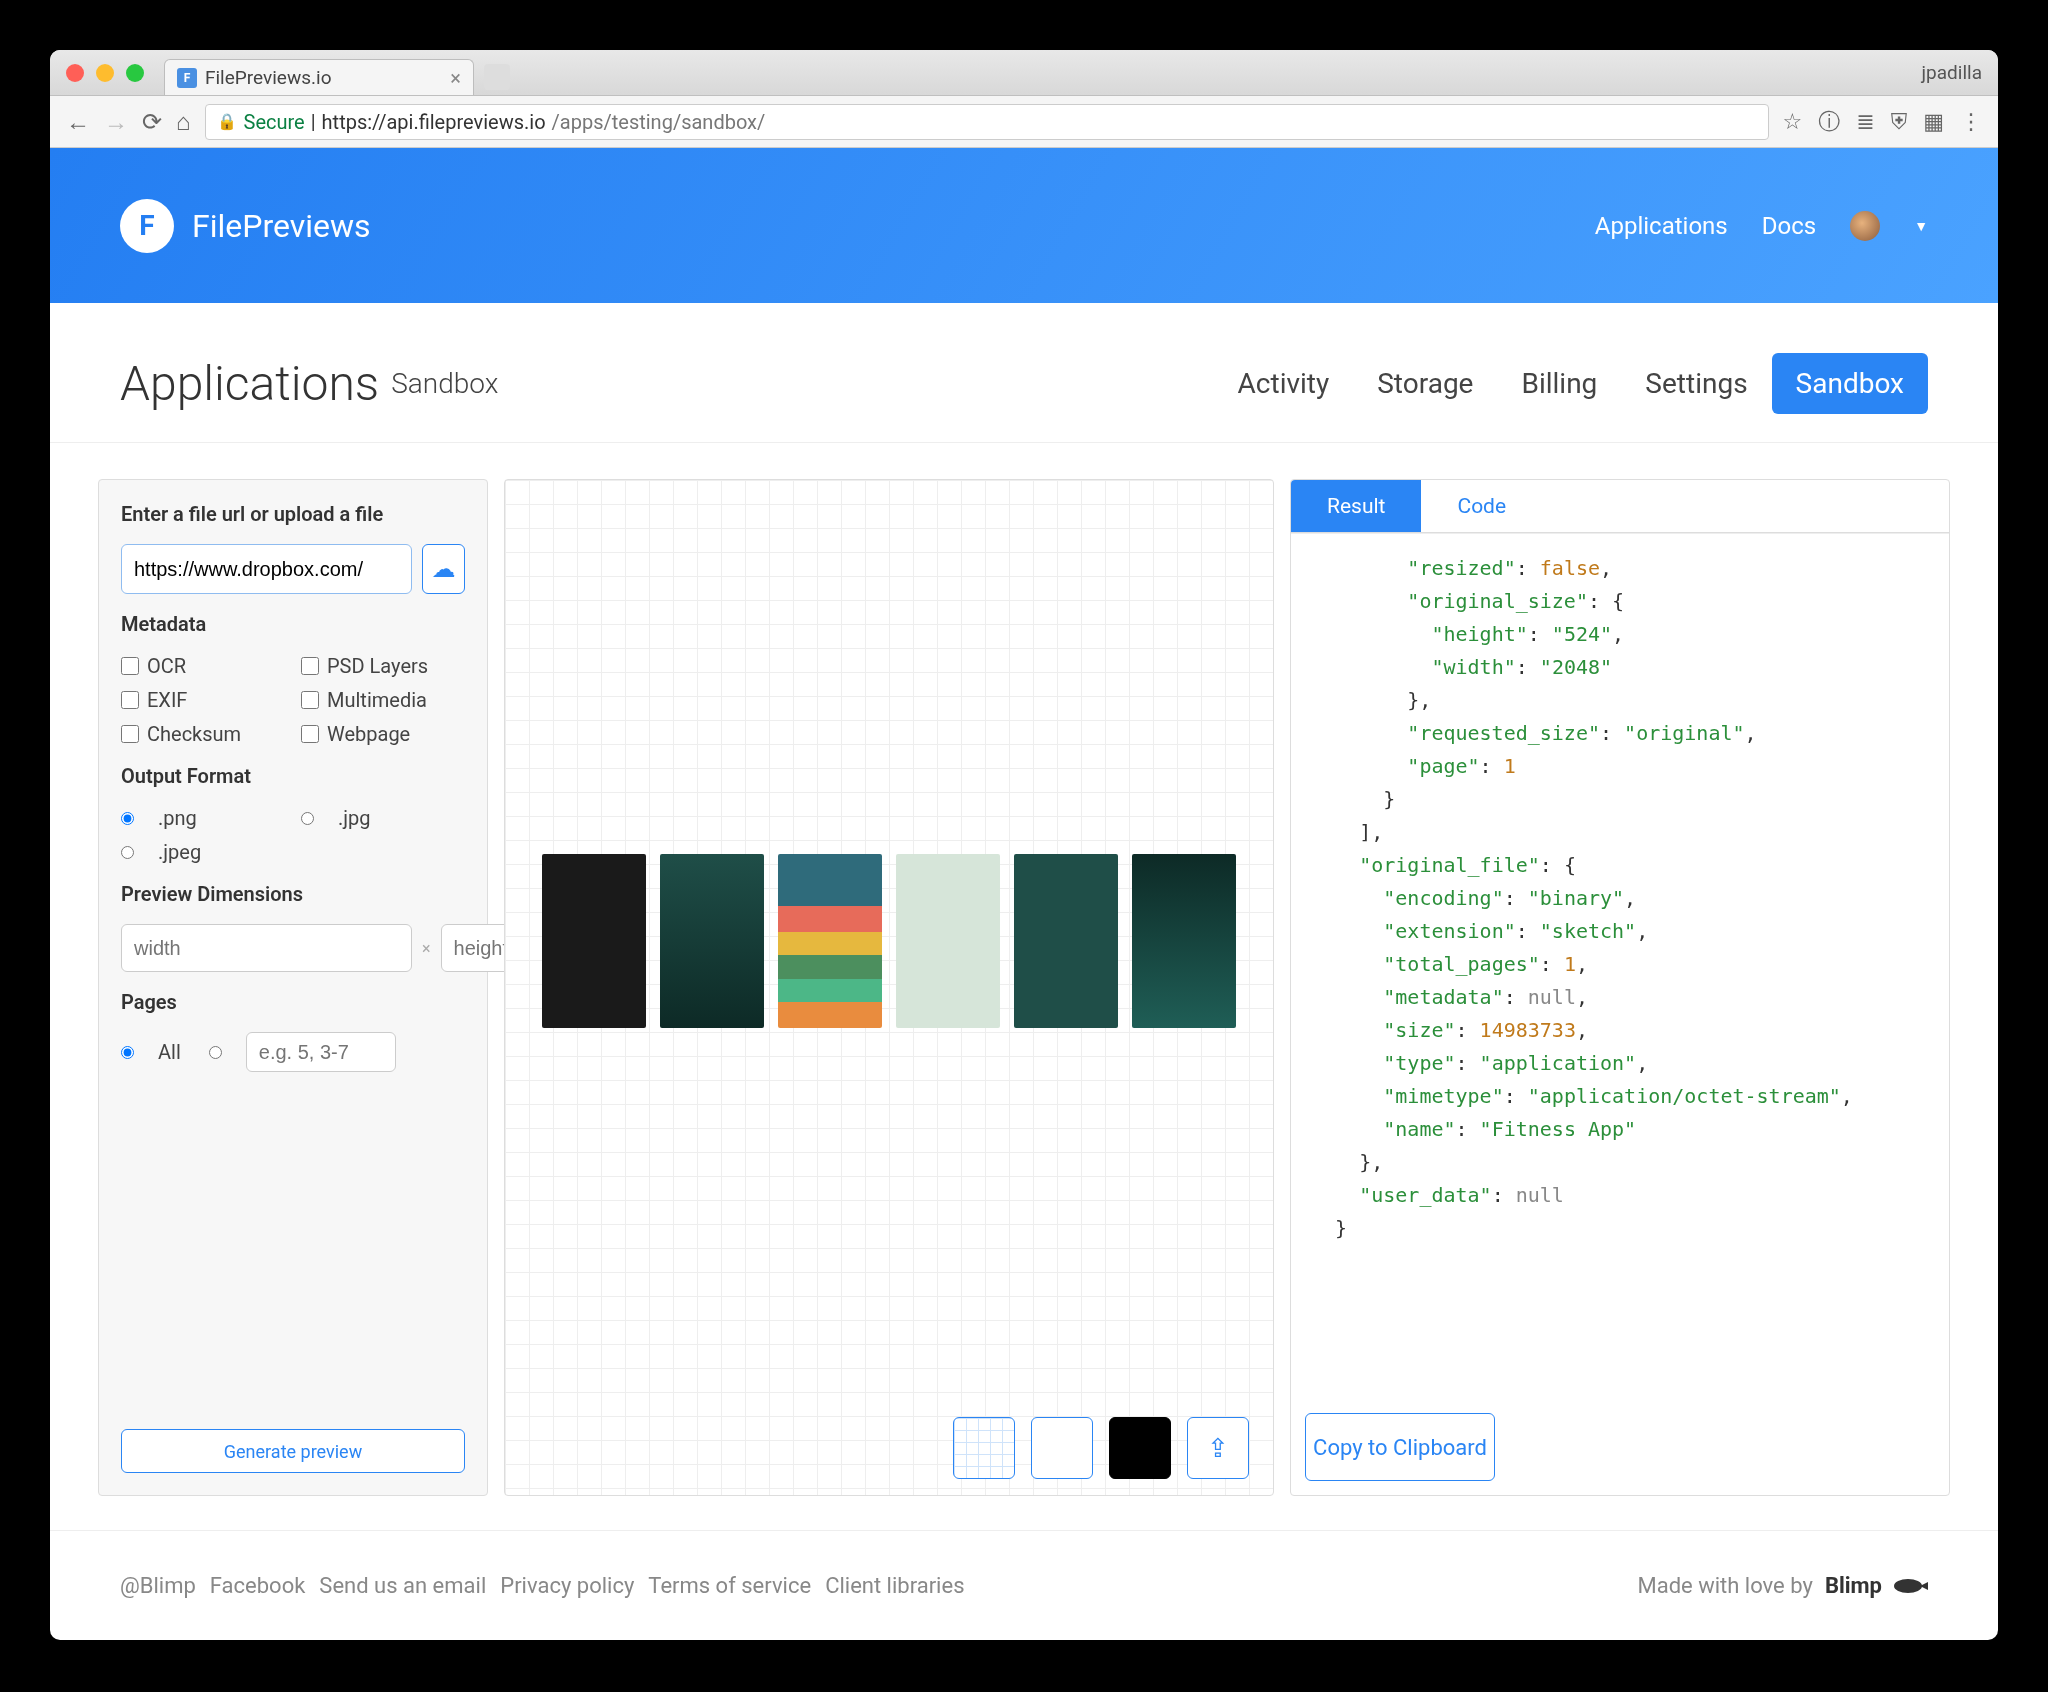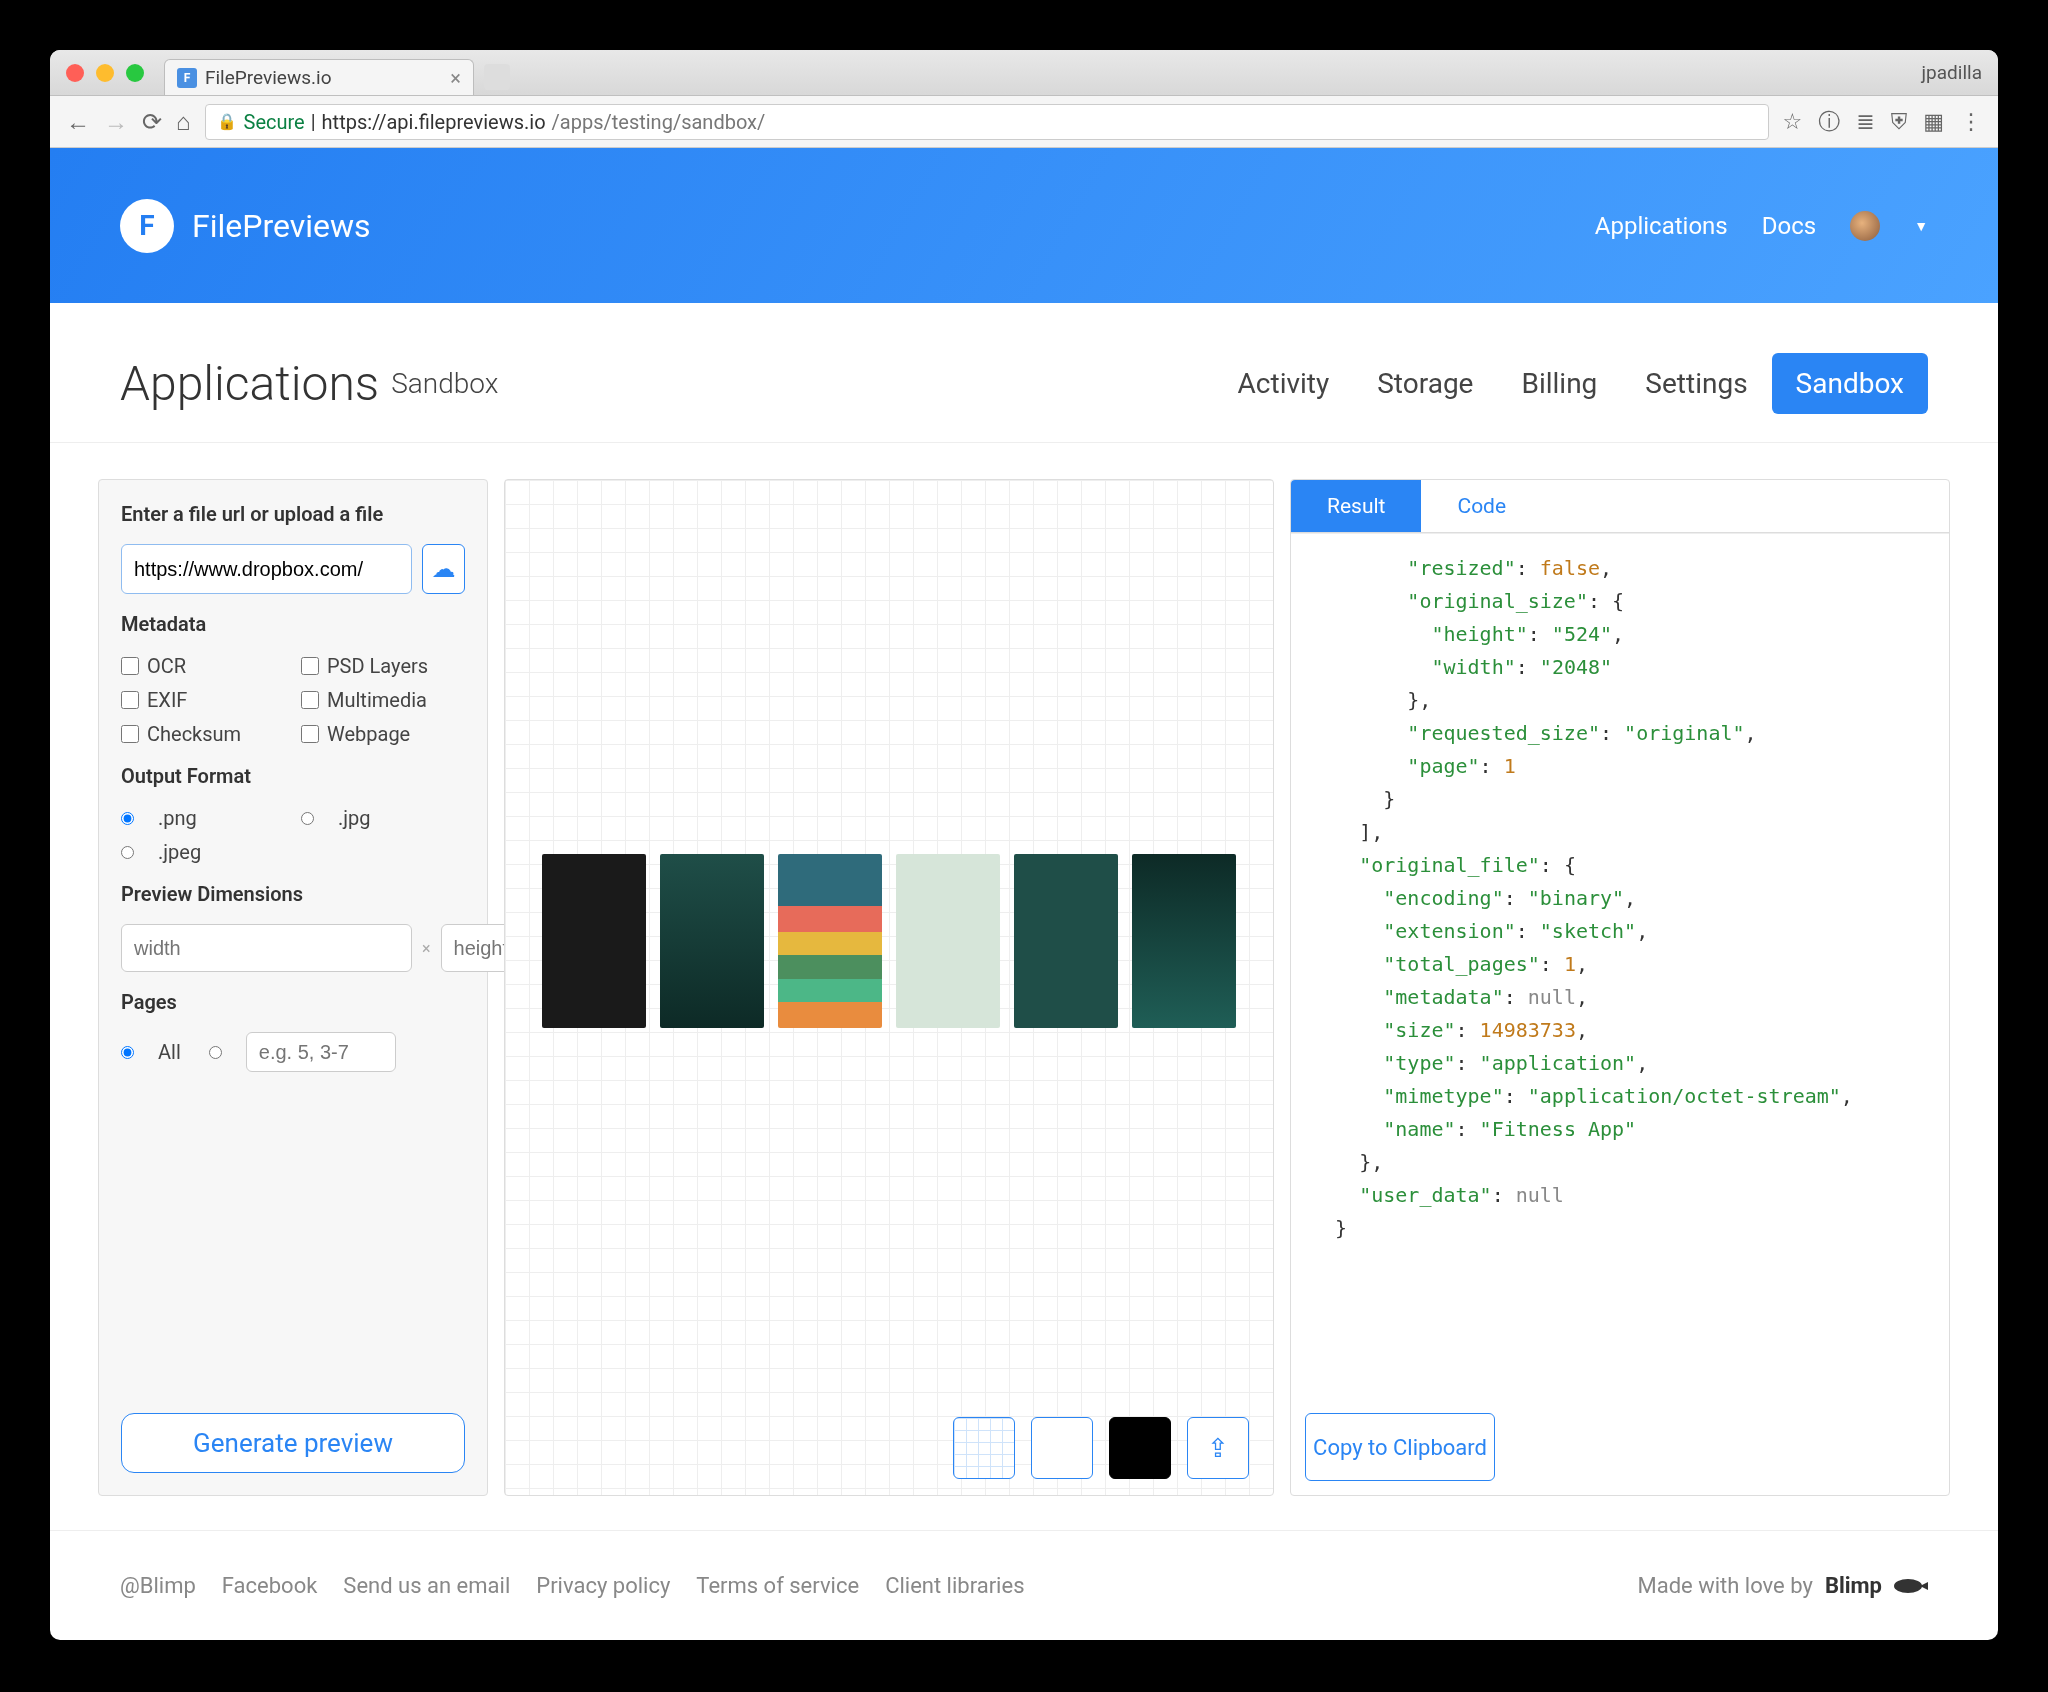--- a/index.html
+++ b/index.html
@@ -48,21 +48,21 @@
 .upload-btn{width:56px;height:50px;border:1.5px solid #2a85f4;border-radius:6px;background:#fff;display:flex;align-items:center;justify-content:center;color:#2a85f4;font-size:24px;cursor:pointer;}
 .checks{display:grid;grid-template-columns:1fr 1fr;gap:10px 16px;}
 .chk{display:flex;align-items:center;gap:8px;font-size:20px;color:#444;}
 .chk input{width:18px;height:18px;}
 .radios{display:grid;grid-template-columns:1fr 1fr;gap:10px 16px;}
 .rad{display:flex;align-items:center;gap:24px;font-size:20px;color:#444;}
 .dim-row{display:flex;align-items:center;gap:10px;}
 .dim-input{flex:1;height:48px;border:1px solid #ccc;border-radius:6px;padding:0 12px;font-size:20px;}
 .x-sep{color:#aaa;}
 .pages-row{display:flex;gap:28px;align-items:center;}
-.gen-btn{margin-top:auto;height:60px;border:1.5px solid #2a85f4;border-radius:13px;background:#fff;color:#2a85f4;font-size:26px;display:flex;align-items:center;justify-content:center;cursor:pointer;}
+.gen-btn{margin-top:auto;height:44px;border:1.5px solid #2a85f4;border-radius:6px;background:#fff;color:#2a85f4;font-size:18px;display:flex;align-items:center;justify-content:center;cursor:pointer;}
 .middle-panel{flex:1;position:relative;background:#fff;background-image:linear-gradient(#eee 1px,transparent 1px),linear-gradient(90deg,#eee 1px,transparent 1px);background-size:24px 24px;display:flex;flex-direction:column;}
 .preview-area{flex:1;display:flex;align-items:center;justify-content:center;gap:14px;padding:20px;}
 .shot{width:104px;height:174px;border-radius:2px;background:#1a2f2c;}
 .shot.s1{background:#1a1a1a;}
 .shot.s2{background:linear-gradient(#1f4e48,#0d2a26);}
 .shot.s3{background:linear-gradient(180deg,#2f6b7b 0%,#2f6b7b 30%,#e76b5a 30%,#e76b5a 45%,#e6b83e 45%,#e6b83e 58%,#4c8f5e 58%,#4c8f5e 72%,#4cb787 72%,#4cb787 85%,#e98c3e 85%);}
 .shot.s4{background:#d6e5d9;}
 .shot.s5{background:#1f4e48;}
 .shot.s6{background:linear-gradient(#0d2a26,#1f5e56);}
 .bottom-tools{display:flex;gap:16px;justify-content:flex-end;padding:16px 24px;}
@@ -70,21 +70,21 @@
 .tool.grid{background-image:linear-gradient(#cfe3fa 1px,transparent 1px),linear-gradient(90deg,#cfe3fa 1px,transparent 1px);background-size:12px 12px;}
 .tool.black{background:#000;border-color:#000;}
 .right-panel{width:660px;display:flex;flex-direction:column;}
 .rc-tabs{display:flex;border-bottom:1px solid #ddd;}
 .rc-tab{padding:14px 36px;font-size:21px;cursor:pointer;}
 .rc-tab:first-child{background:#2a85f4;color:#fff;border-top-left-radius:4px;}
 .rc-tab:last-child{color:#2a85f4;}
 .code-area{flex:1;background:#fff;padding:18px 20px;font-family:"SFMono-Regular",Menlo,Consolas,monospace;font-size:20px;line-height:1.65;white-space:pre;color:#333;overflow:auto;border-top:1px solid #eee;}
 .k{color:#2b8f3a;} .s{color:#2b8f3a;} .n{color:#c07a1b;} .b{color:#c07a1b;} .null{color:#888;} .p{color:#333;}
 .copy-btn{height:68px;border:1.5px solid #2a85f4;border-radius:6px;background:#fff;color:#2a85f4;font-size:22px;display:flex;align-items:center;justify-content:center;margin:14px;cursor:pointer;width:190px;}
-.footer{border-top:1px solid #eee;margin-top:10px;height:110px;display:flex;align-items:center;padding:0 70px;font-size:22px;color:#888;gap:26px;}
+.footer{border-top:1px solid #eee;margin-top:10px;height:110px;display:flex;align-items:center;padding:0 70px;font-size:22px;color:#888;gap:14px;}
 .footer .made{margin-left:auto;display:flex;align-items:center;gap:12px;}
 .blimp-logo{font-weight:700;color:#333;}
 </style>
 </head>
 <body>
 
 <div class="browser-window">
   <div class="chrome-titlebar">
     <div class="traffic">
       <div class="dot r"></div>

